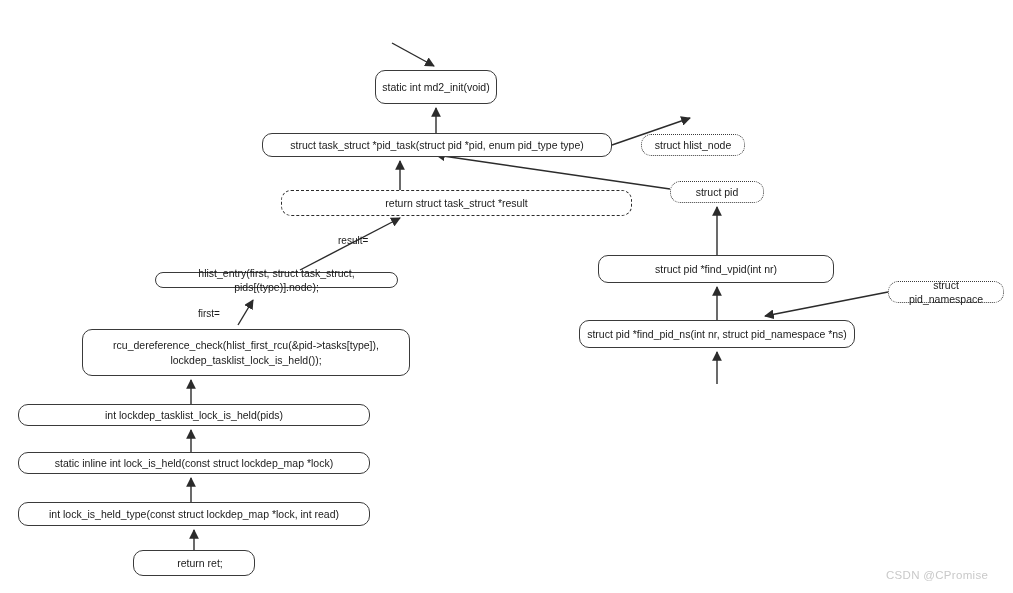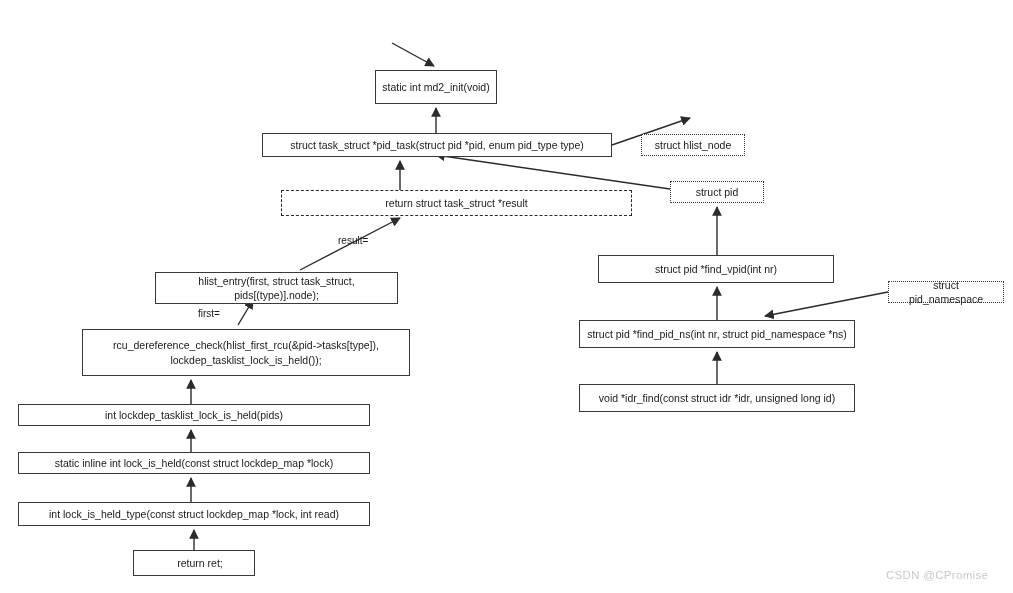--- a/index.html
+++ b/index.html
@@ -28,20 +28,21 @@
     box-sizing: border-box;
     display: flex;
     align-items: center;
     justify-content: center;
     text-align: center;
     color: #1a1a1a;
     font-size: 10.5px;
     line-height: 1.35;
     background: #ffffff;
     z-index: 2;
+    border-radius: 10px;
   }
   .node.solid {
     border: 1.4px solid #3a3a3a;
   }
   .node.dashed {
     border: 1.6px dashed #2b2b2b;
     margin-left: 20px;
   }
   .node.dotted {
     border: 1.6px dotted #3a3a3a;
@@ -128,21 +129,21 @@
   </div>
 
   <div class="node dotted" style="left:670px; top:181px; width:94px; height:22px;">
     <span class="txt">struct pid</span>
   </div>
 
   <div class="node dashed" style="left:261px; top:190px; width:351px; height:26px;">
     <span class="txt">return struct task_struct *result</span>
   </div>
 
-  <div class="node solid" style="left:155px; top:272px; width:243px; height:32px;">
+  <div class="node solid" style="left:155px; top:272px; width:243px; height:16px;">
     <span class="txt">hlist_entry(first, struct task_struct, pids[(type)].node);</span>
   </div>
 
   <div class="node solid" style="left:598px; top:255px; width:236px; height:28px;">
     <span class="txt">struct pid *find_vpid(int nr)</span>
   </div>
 
   <div class="node dotted" style="left:888px; top:281px; width:116px; height:22px;">
     <span class="txt">struct pid_namespace</span>
   </div>
@@ -153,23 +154,20 @@
   </div>
 
   <div class="node solid" style="left:579px; top:320px; width:276px; height:28px;">
     <span class="txt">struct pid *find_pid_ns(int nr, struct pid_namespace *ns)</span>
   </div>
 
   <div class="node solid" style="left:18px; top:404px; width:352px; height:22px;">
     <span class="txt">int lockdep_tasklist_lock_is_held(pids)</span>
   </div>
 
-  <div class="node solid" style="left:579px; top:384px; width:276px; height:28px;">
-    <span class="txt">void *idr_find(const struct idr *idr, unsigned long id)</span>
-  </div>
 
   <div class="node solid" style="left:18px; top:452px; width:352px; height:22px;">
     <span class="txt">static inline int lock_is_held(const struct lockdep_map *lock)</span>
   </div>
 
   <div class="node solid" style="left:18px; top:502px; width:352px; height:24px;">
     <span class="txt">int lock_is_held_type(const struct lockdep_map *lock, int read)</span>
   </div>
 
   <div class="node solid" style="left:133px; top:550px; width:122px; height:26px;padding-left:12px;">

